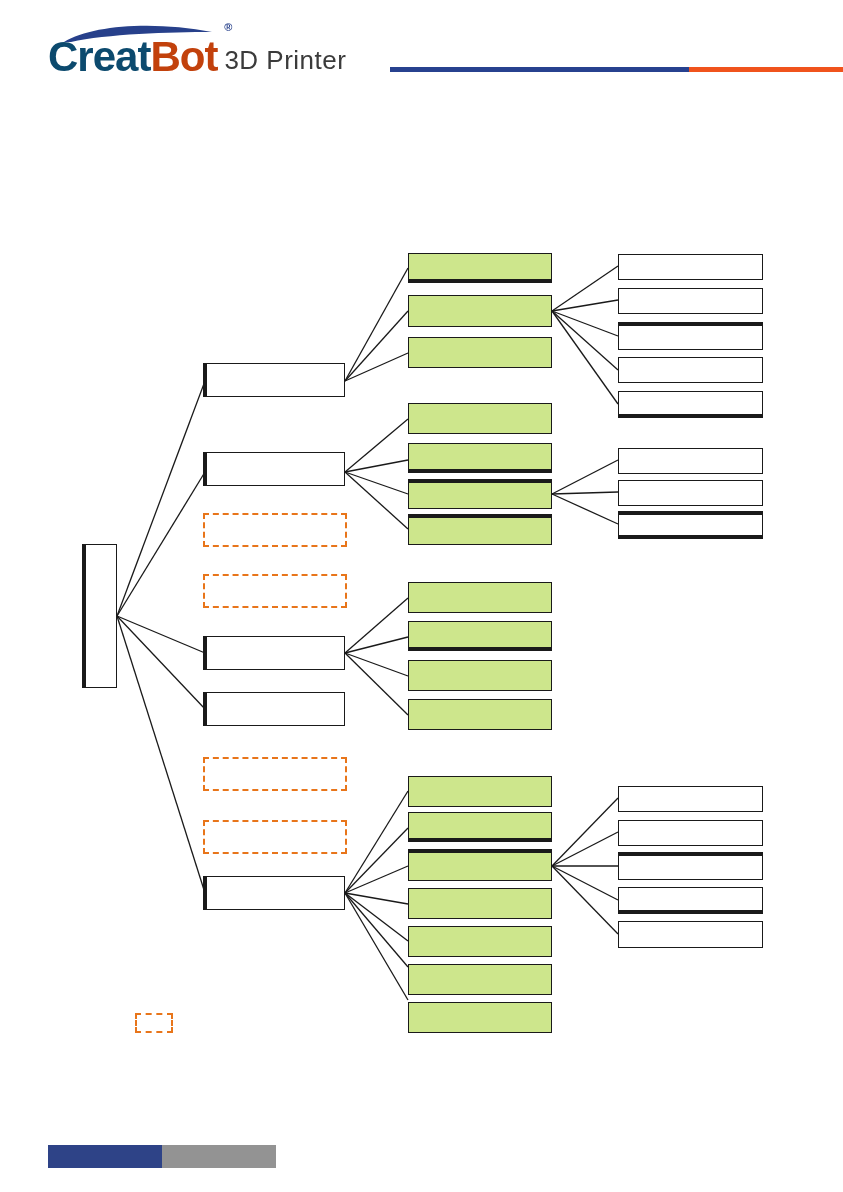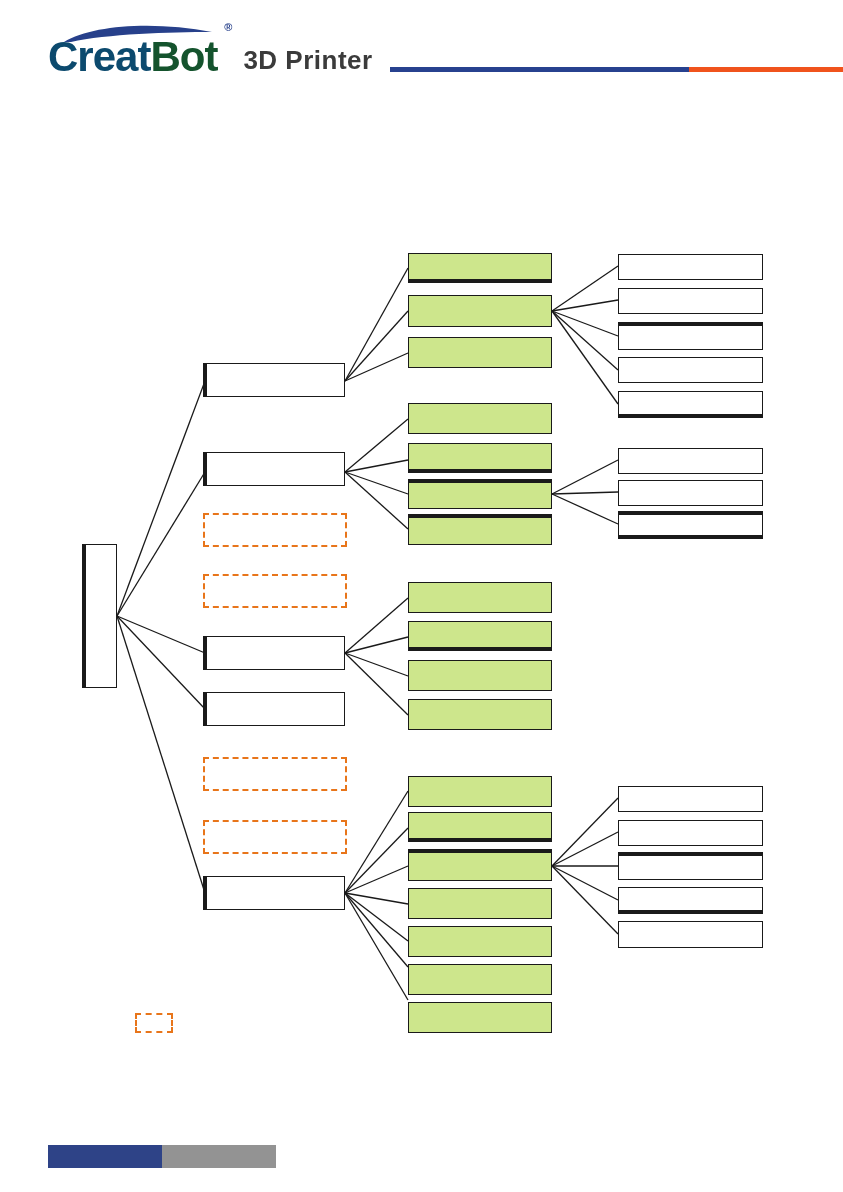--- a/index.html
+++ b/index.html
@@ -29,42 +29,42 @@
     height: 48px;
   }
   #brand-mark {
     position: relative;
     font-size: 42px;
     font-weight: bold;
     letter-spacing: -1px;
     line-height: 1;
   }
   #brand-creat { color: #0c4a6e; }
-  #brand-bot { color: #14532d; }
+  #brand-bot { color: #c2410c; }
   #brand-swoosh {
     position: absolute;
     left: 14px; top: -13px;
     width: 152px; height: 20px;
     overflow: hidden;
     pointer-events: none;
   }
   #brand-swoosh svg { display: block; }
   #brand-reg {
     position: absolute;
     right: -14px; top: -14px;
     font-size: 11px;
     font-weight: bold;
     color: #27408B;
   }
   #brand-suffix {
     color: #3B3B3B;
     font-size: 26px;
-    font-weight: bold;
+    font-weight: normal;
     letter-spacing: 0.5px;
-    margin-left: 26px;
+    margin-left: 7px;
     padding-bottom: 2px;
   }
   #rule-blue {
     position: absolute;
     left: 390px; top: 67px;
     width: 299px; height: 5px;
     background: #27418F;
   }
   #rule-orange {
     position: absolute;

